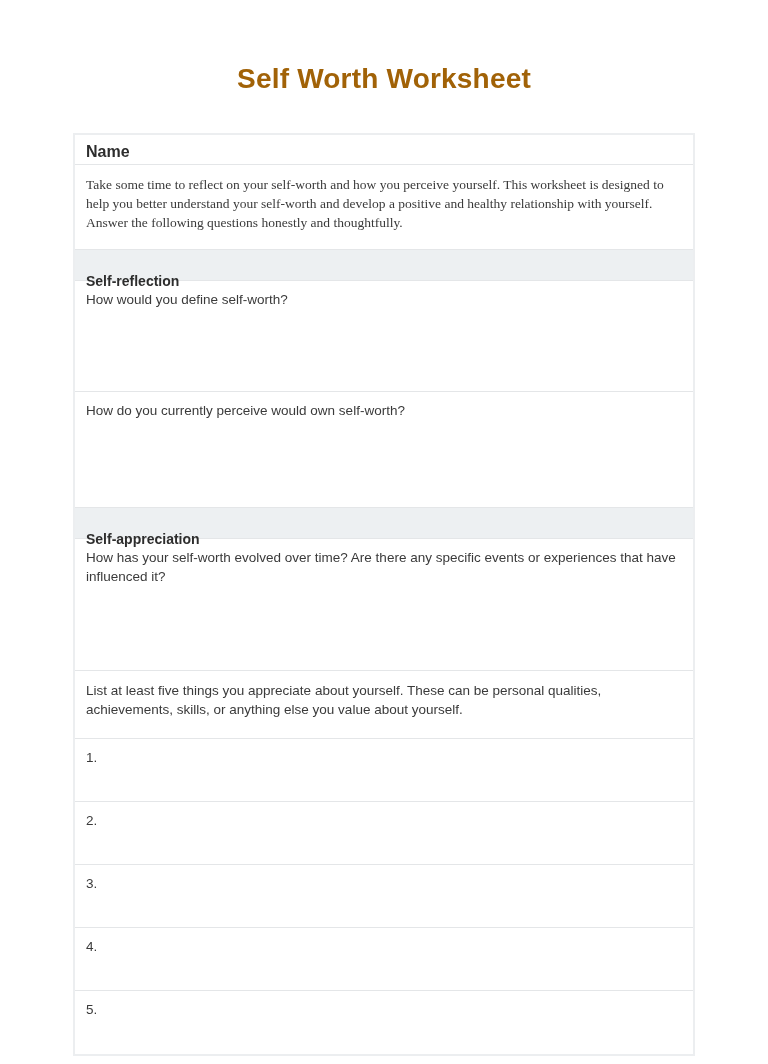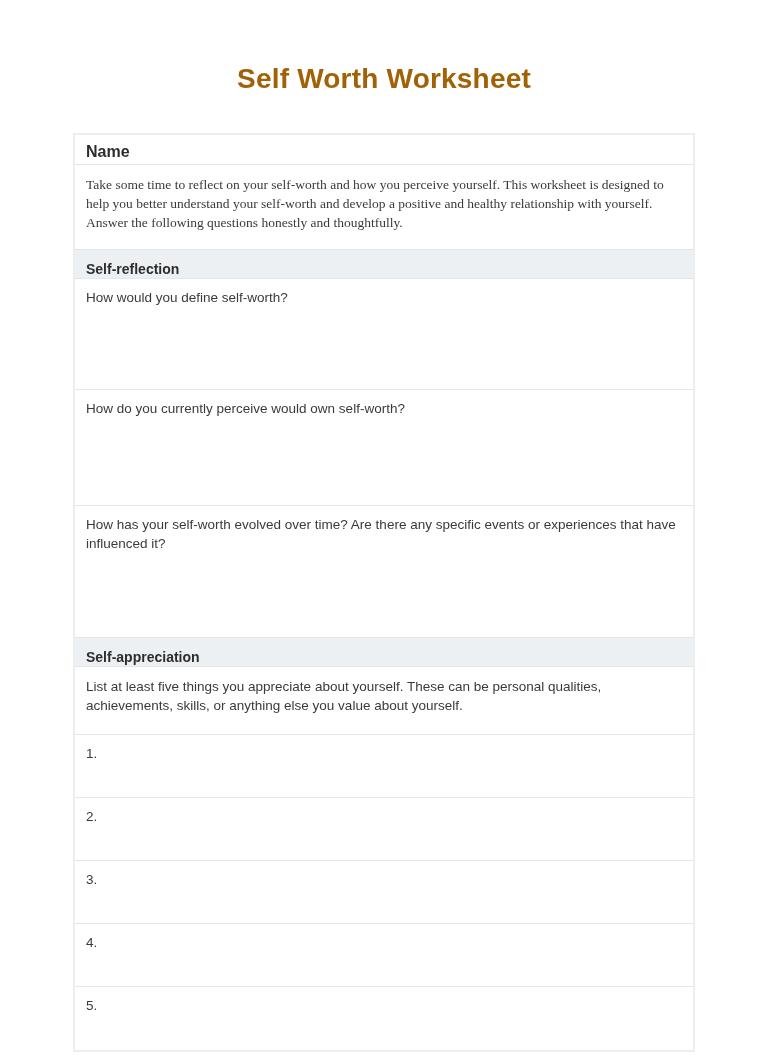--- a/index.html
+++ b/index.html
@@ -42,21 +42,21 @@
 
   .bold-label {
     font-weight: bold;
     color: #2d2d2d;
   }
 
   .intro-row { height: 85px; padding-top: 10px; font-family: Liberation Serif, serif; }
 
   .section-row {
     height: 29px;
-    padding-top: 10px;
+    padding-top: 22px;
     background: #edf0f2;
   }
   .section-row .bold-label { font-size: 14px; }
 
   .question-row { padding-top: 9px; }
   .h-q1 { height: 111px; }
   .h-q2 { height: 116px; }
   .h-q3 { height: 132px; }
 
   .instr-row { height: 68px; padding-top: 10px; }
@@ -100,27 +100,27 @@
   <div class="row question-row h-q1">
     <p>How would you define self-worth?</p>
     <div class="answer-area"></div>
   </div>
 
   <div class="row question-row h-q2">
     <p>How do you currently perceive would own self-worth?</p>
     <div class="answer-area"></div>
   </div>
 
+  <div class="row section-row">
+    <span class="bold-label">Self-appreciation</span>
+  </div>
+
   <div class="row question-row h-q3">
     <p>How has your self-worth evolved over time? Are there any specific events or experiences that have influenced it?</p>
     <div class="answer-area"></div>
-  </div>
-
-  <div class="row section-row">
-    <span class="bold-label">Self-appreciation</span>
   </div>
 
   <div class="row instr-row">
     <p>List at least five things you appreciate about yourself. These can be personal qualities, achievements, skills, or anything else you value about yourself.</p>
   </div>
 
   <div class="row item-row">
     <span>1.</span>
     <div class="item-fill"></div>
   </div>

